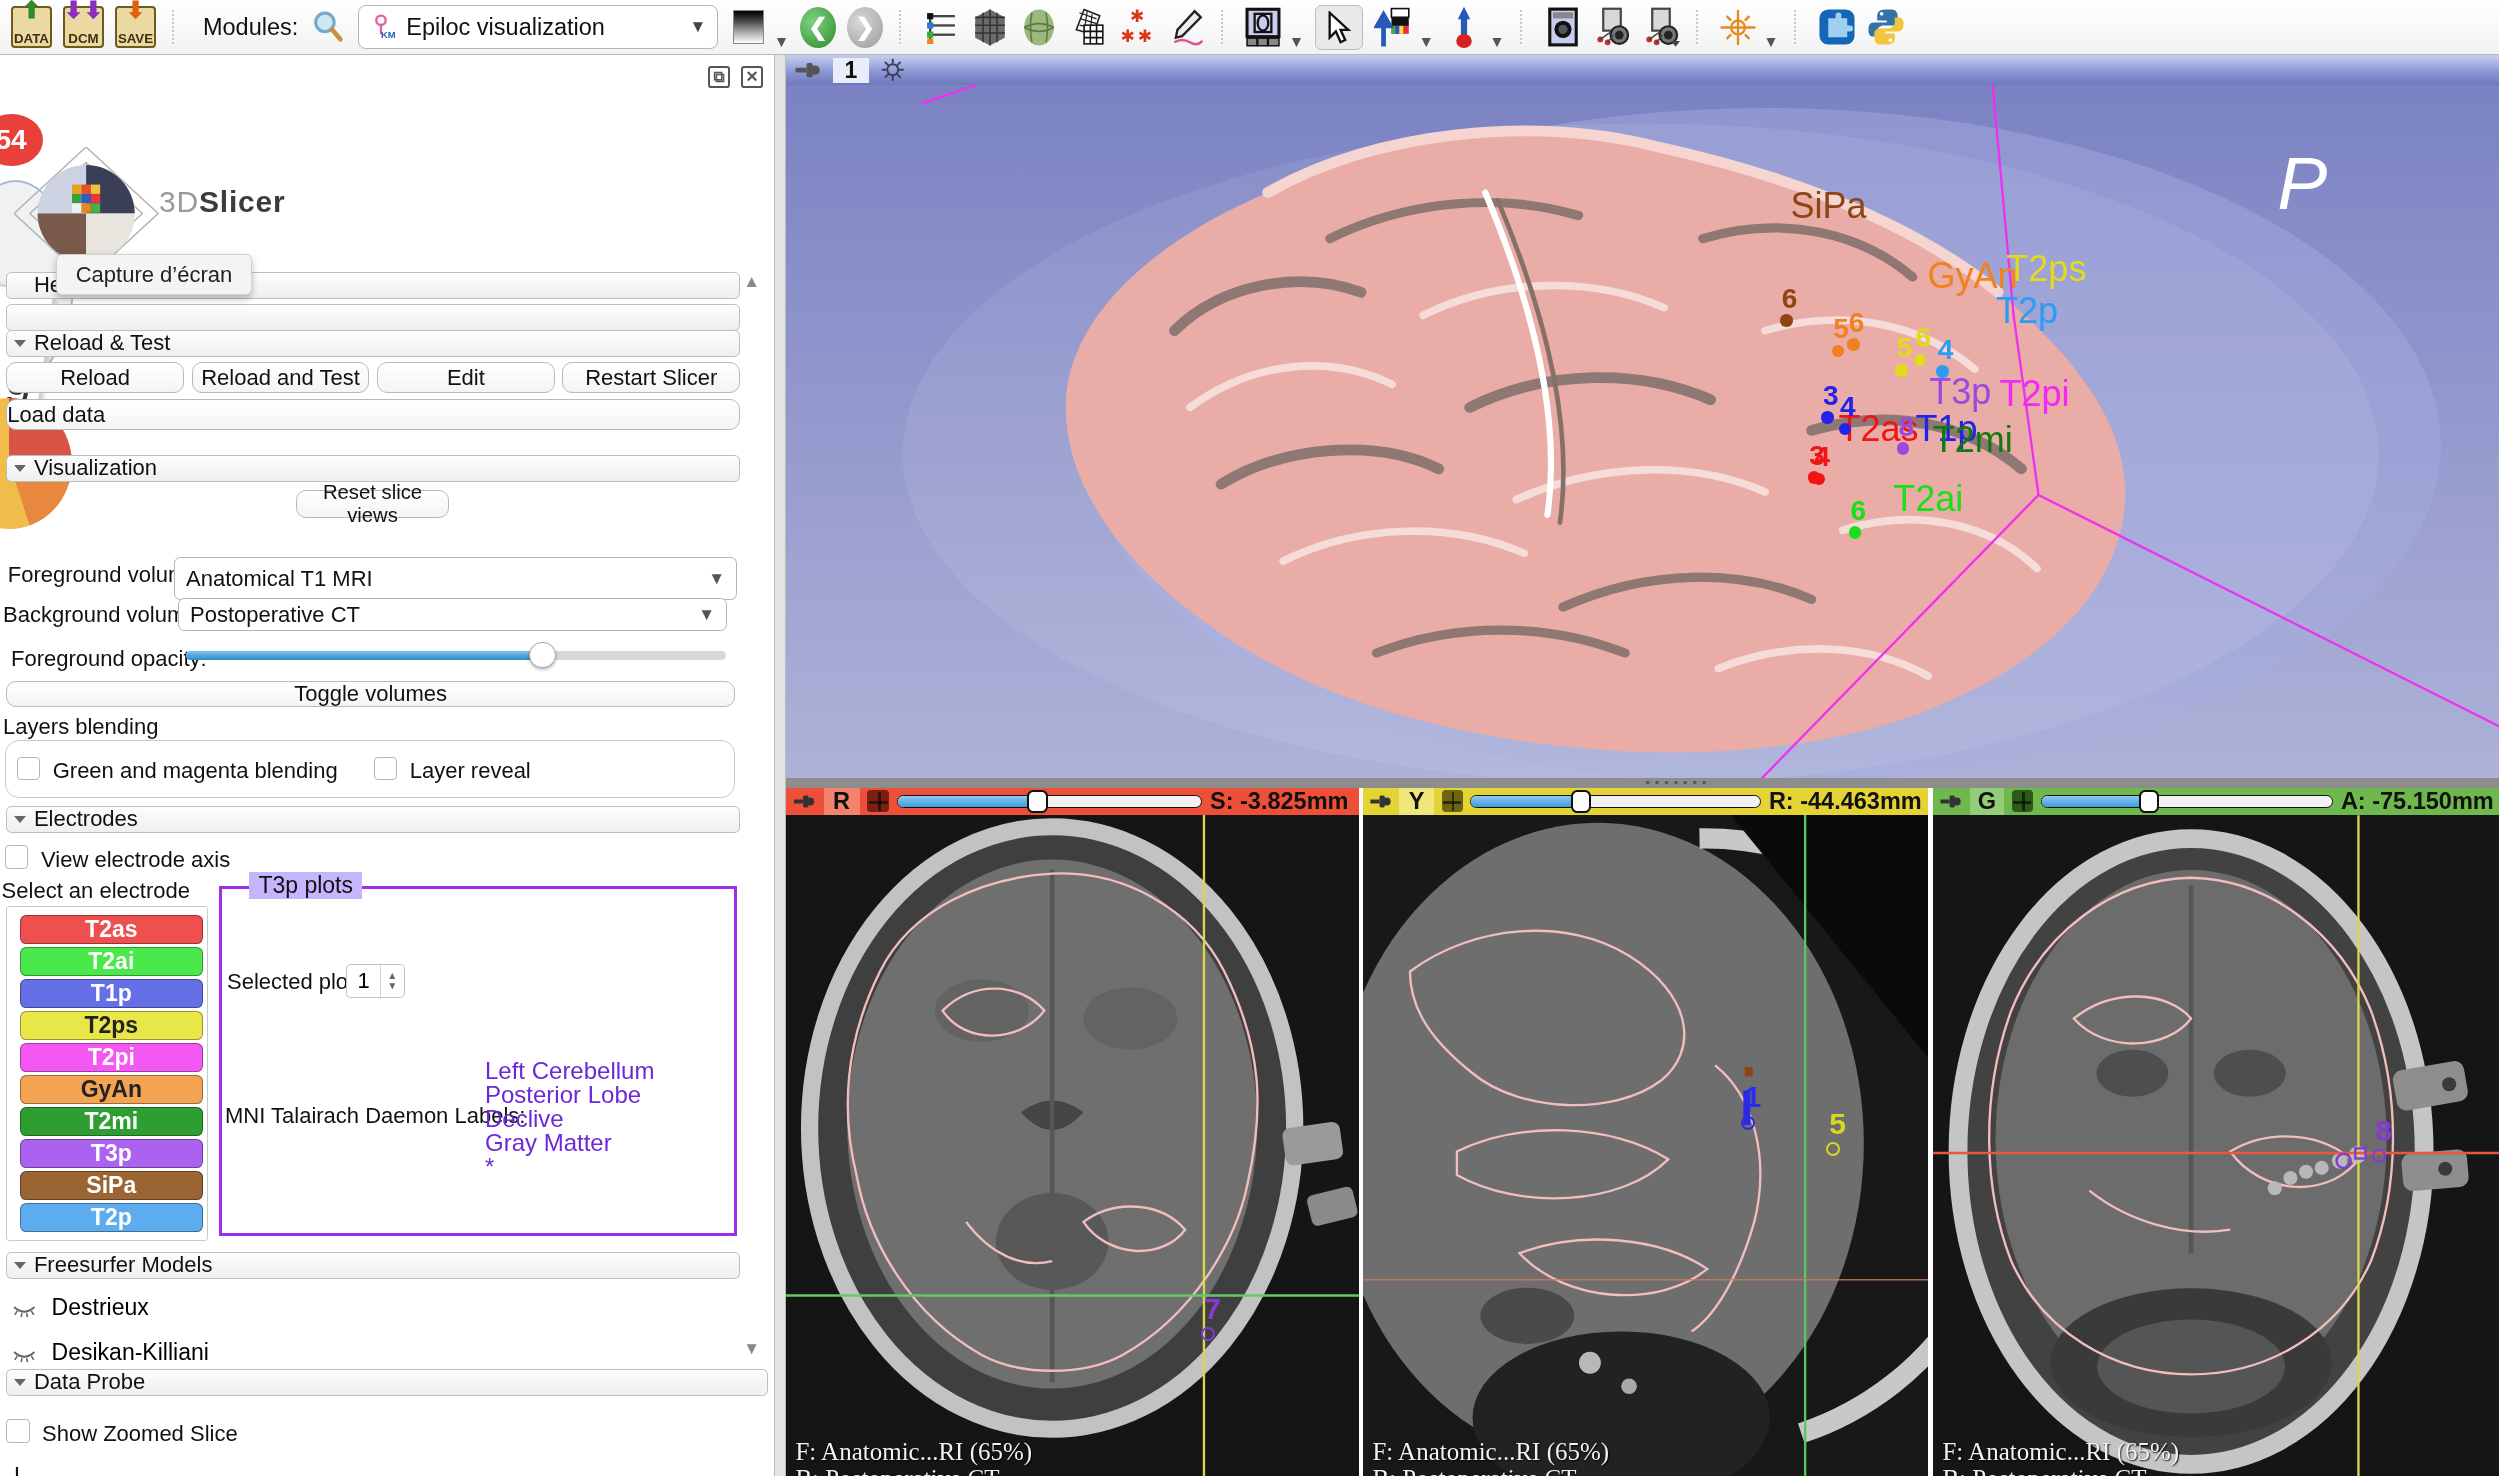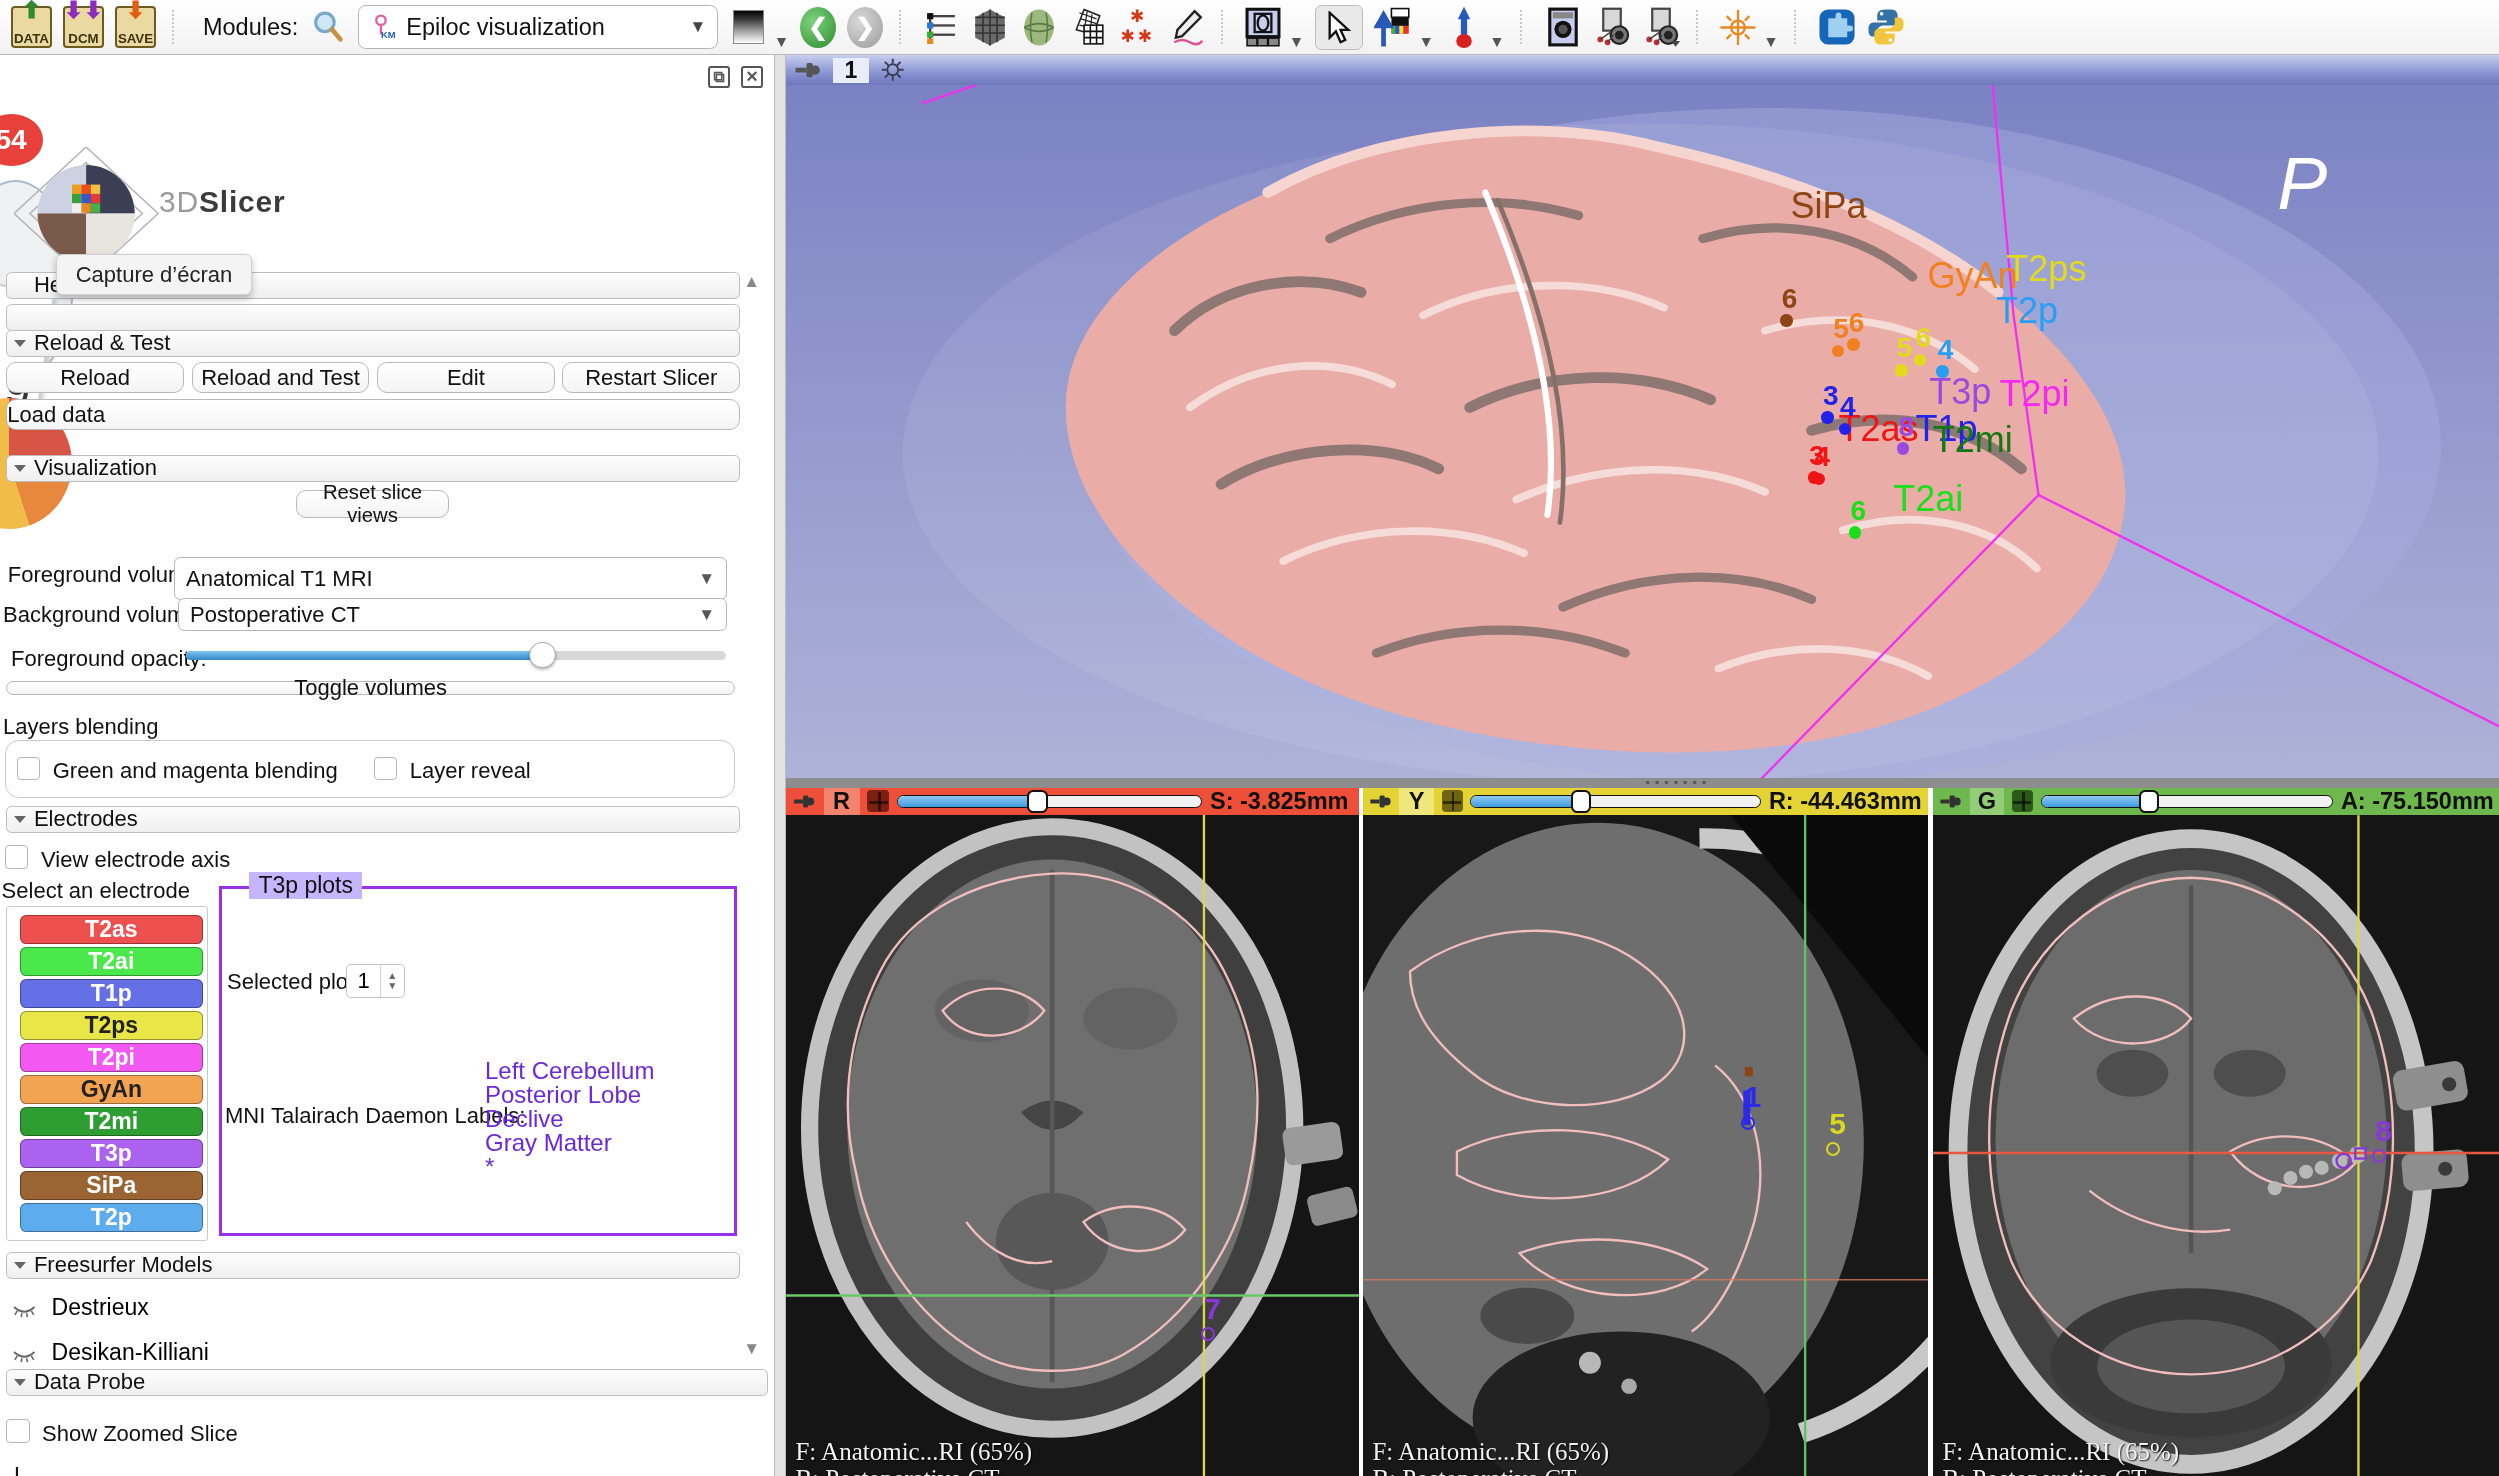--- a/index.html
+++ b/index.html
@@ -391,35 +391,35 @@
       </div>
     <button class="btn" style="position:absolute; left:6.3px; right:34px; top:344px; height:31px; justify-content:flex-start; ">Load data</button>
 
     <div class="sec-header" style="top:400px;">
         <i class="tri"></i>
         <span>Visualization</span>
       </div>
     <button class="btn" style="position:absolute; left:296px; width:153px; top:435px; height:28px; font-size:20.3px;">Reset slice views</button>
 
     <span class="plabel" style="left:7.8px; top:507px;">Foreground volume:</span>
-    <div class="combo" style="left:174px; right:47px; top:502px; height:43px;">
+    <div class="combo" style="left:174px; right:37px; top:502px; height:43px;">
         <span>Anatomical T1 MRI</span>
         <span class="caret">▼</span>
       </div>
     <span class="plabel" style="left:3.1px; top:547px;">Background volume:</span>
     <div class="combo" style="left:178px; right:47px; top:543px; height:33px;">
         <span>Postoperative CT</span>
         <span class="caret">▼</span>
       </div>
     <span class="plabel" style="left:11px; top:591px;">Foreground opacity:</span>
     <div class="slider-track" style="left:186px; right:48px; top:596px;">
       <div class="slider-fill" id="opacity-fill" style="width: 66%;"></div>
       <div class="slider-handle" id="opacity-handle" style="top: -9.4px; left: calc(66% - 13.3px);"></div>
     </div>
-    <button class="btn" style="position:absolute; left:6.3px; right:39px; top:626px; height:14px;">Toggle volumes</button>
+    <button class="btn" style="position:absolute; left:6.3px; right:39px; top:626px; height:26px;">Toggle volumes</button>
     <span class="plabel" style="left:3.1px; top:659px;">Layers blending</span>
     <div class="groupbox" style="left:4.7px; right:39px; top:685px; height:58px;">
       <span class="checkbox" style="left:11px; top:15.6px;"></span>
       <span class="plabel" style="left:47px; top:17px;">Green and magenta blending</span>
       <span class="checkbox" style="left:368px; top:15.6px;"></span>
       <span class="plabel" style="left:404px; top:17px;">Layer reveal</span>
     </div>
 
     <div class="sec-header" style="top:751px;">
         <i class="tri"></i>

